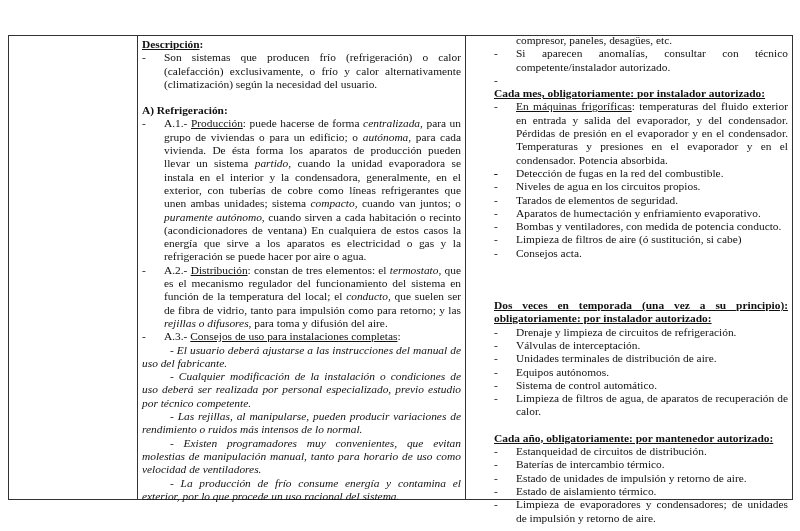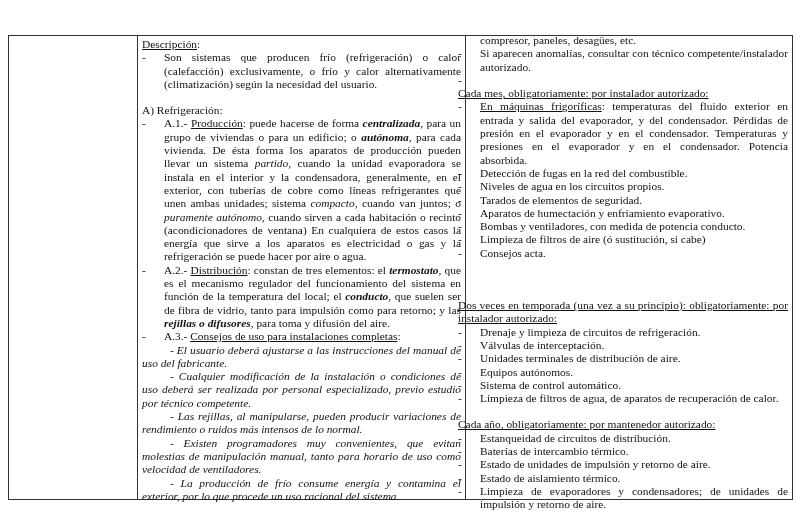--- a/index.html
+++ b/index.html
@@ -3,30 +3,30 @@
 <meta charset="utf-8">
 <style>
   html, body { margin:0; padding:0; background:#ffffff; }
   body { width:800px; height:531px; position:relative; overflow:hidden;
          font-family:"Liberation Serif", serif; color:#111; font-size:11.4px; line-height:13.3px; }
   .table { position:absolute; left:8px; top:35px; width:785px; height:465px;
            border:1px solid #333; box-sizing:border-box; }
   .col { position:absolute; top:0; bottom:0; box-sizing:border-box; }
   .c0 { left:0; width:129px; border-right:1px solid #333; }
   .c1 { left:129px; width:328px; border-right:1px solid #333; padding:2px 4px 0 4px; }
-  .c2 { left:445px; right:0; padding:0 4px 0 4px; top:-2px; }
+  .c2 { left:481px; right:0; padding:0 4px 0 4px; top:-2px; }
   p { margin:0; }
   .j { text-align:justify; }
-  .hdr { font-weight:normal; }
+  .hdr { font-weight:bold; }
   .u { text-decoration:underline; }
   .li { position:relative; padding-left:22px; text-align:justify; }
   .li .dash { position:absolute; left:0; top:0; }
   .ind { text-indent:28px; text-align:justify;font-style:italic; }
   .gap { height:13px; }
-  b i, i b { font-weight:bold; font-style:italic; }
+  b i, i b { font-weight:normal; font-style:italic; }
 </style>
 </head>
 <body>
 
 <div class="table">
   <div class="col c0"></div>
 
   <div class="col c1">
     <p class="hdr"><span class="u">Descripción</span>:</p>
     <p class="li"><span class="dash">-</span><span>Son sistemas que producen frío (refrigeración) o calor (calefacción) exclusivamente, o frío y calor alternativamente (climatización) según la necesidad del usuario.</span></p>

